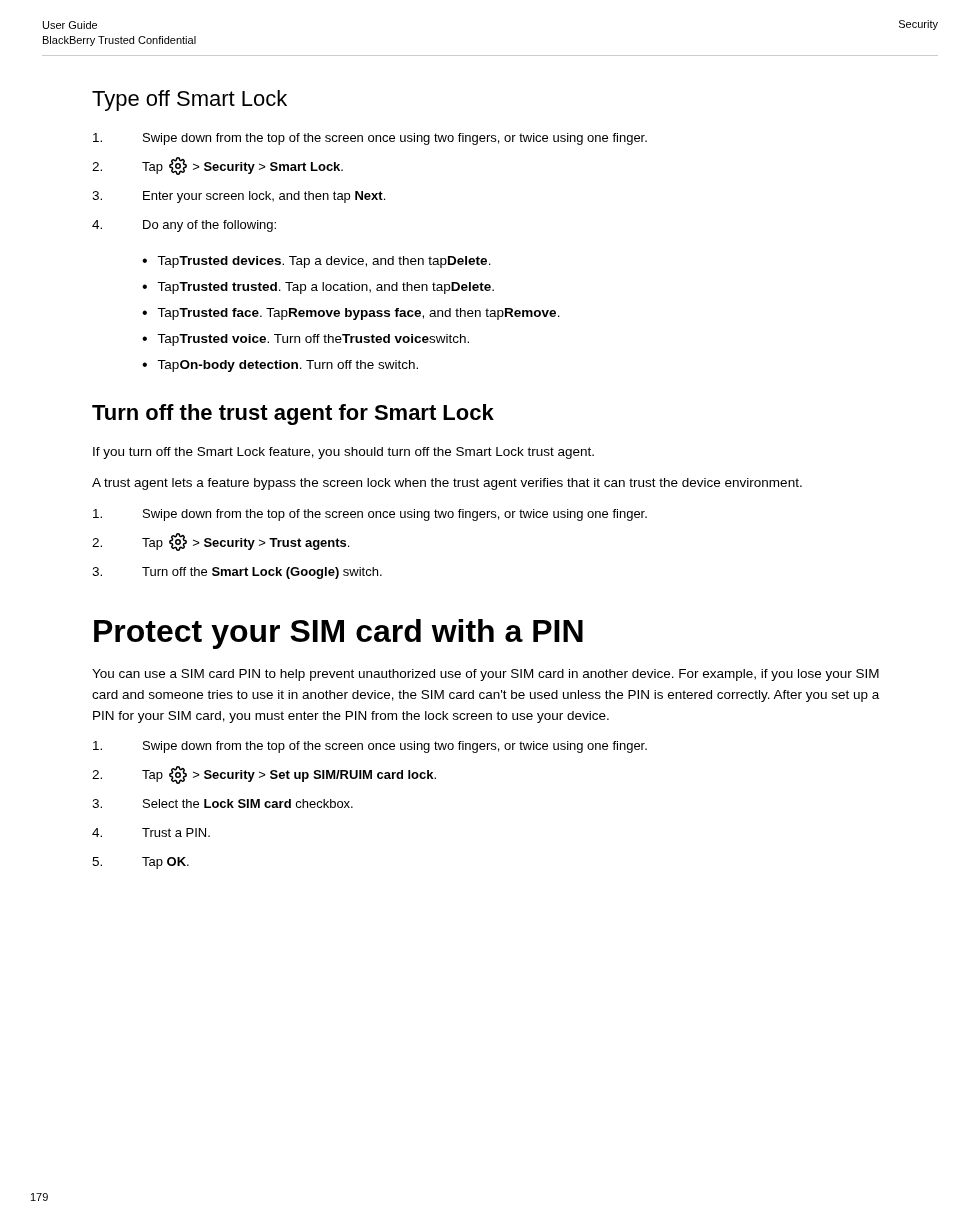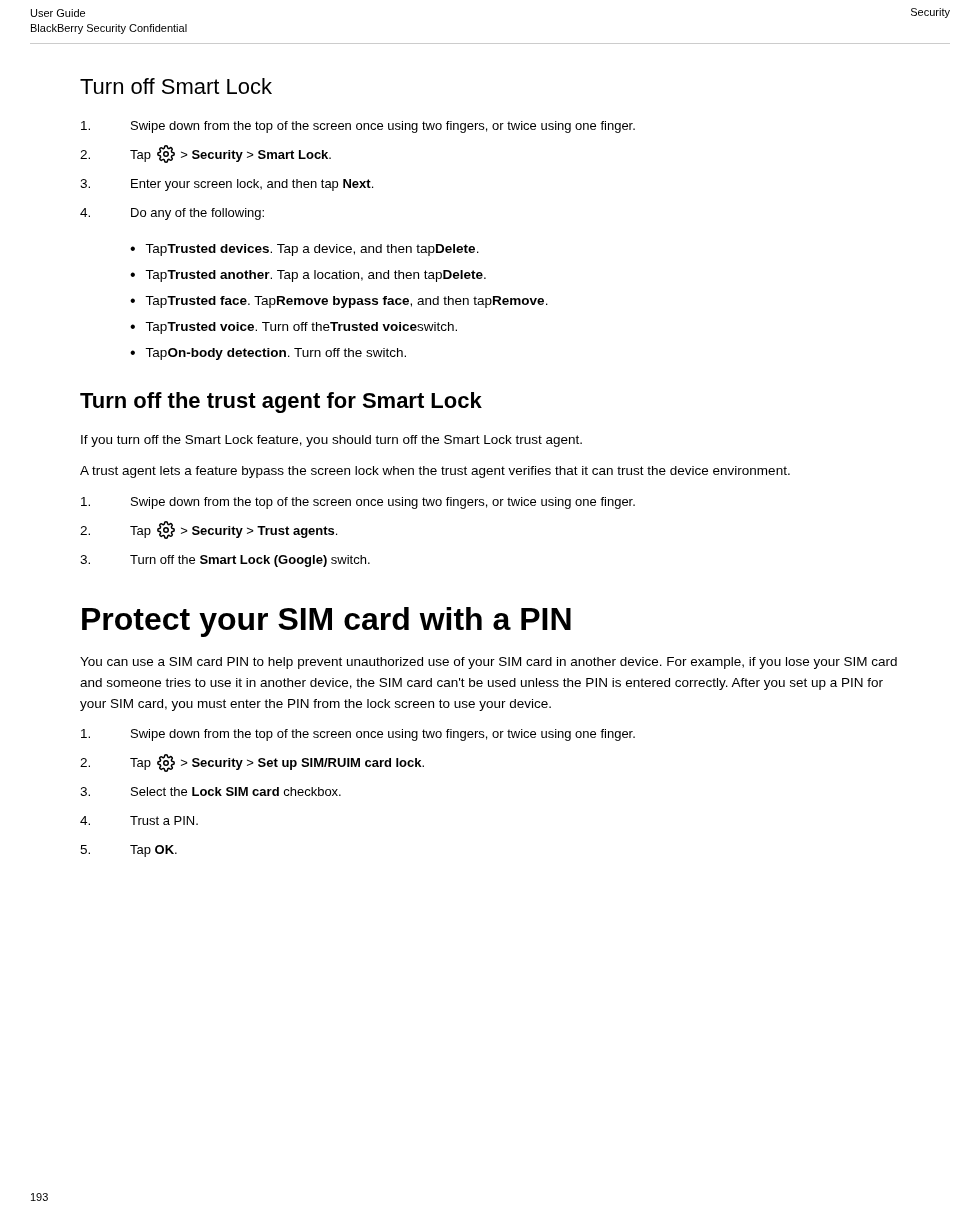--- a/index.html
+++ b/index.html
@@ -14,21 +14,21 @@
       color: #000;
       background: #fff;
       width: 980px;
       min-height: 1213px;
       position: relative;
     }
 
     .page-container {
       width: 980px;
       min-height: 1213px;
-      padding: 0;
+      padding: 12px;
       position: relative;
     }
 
     
     .page-header {
       display: flex;
       justify-content: space-between;
       align-items: flex-start;
       padding: 6px 30px 6px 30px;
       border-bottom: none;
@@ -165,32 +165,32 @@
     }
   </style>
 </head>
 <body>
 
 <div class="page-container">
 
   <div class="page-header">
     <div class="header-left">
       <span>User Guide</span>
-      <span>BlackBerry Security Confidential</span>
+      <span>BlackBerry Trusted Confidential</span>
     </div>
     <div class="header-right">
       <span>Security</span>
     </div>
   </div>
 
   <hr class="divider-top">
 
   <div class="content">
 
-    <h2 class="section-title-medium">Turn off Smart Lock</h2>
+    <h2 class="section-title-medium">Type off Smart Lock</h2>
 
     <ol class="steps">
       <li>
         <span class="step-num">1.</span>
         <span class="step-content">Swipe down from the top of the screen once using two fingers, or twice using one finger.</span>
       </li>
       <li>
         <span class="step-num">2.</span>
         <span class="step-content">Tap
           <span class="settings-icon-inline">
@@ -207,21 +207,21 @@
         <span class="step-content">Enter your screen lock, and then tap <b>Next</b>.</span>
       </li>
       <li>
         <span class="step-num">4.</span>
         <span class="step-content">Do any of the following:</span>
       </li>
     </ol>
 
     <ul class="bullets">
       <li>Tap <b>Trusted devices</b>. Tap a device, and then tap <b>Delete</b>.</li>
-      <li>Tap <b>Trusted another</b>. Tap a location, and then tap <b>Delete</b>.</li>
+      <li>Tap <b>Trusted trusted</b>. Tap a location, and then tap <b>Delete</b>.</li>
       <li>Tap <b>Trusted face</b>. Tap <b>Remove bypass face</b>, and then tap <b>Remove</b>.</li>
       <li>Tap <b>Trusted voice</b>. Turn off the <b>Trusted voice</b> switch.</li>
       <li>Tap <b>On-body detection</b>. Turn off the switch.</li>
     </ul>
 
     <h2 class="section-title-medium" style="margin-top: 24px; font-weight: bold;">Turn off the trust agent for Smart Lock</h2>
 
     <p>If you turn off the Smart Lock feature, you should turn off the Smart Lock trust agent.</p>
     <p>A trust agent lets a feature bypass the screen lock when the trust agent verifies that it can trust the device environment.</p>
 
@@ -280,16 +280,16 @@
       <li>
         <span class="step-num">5.</span>
         <span class="step-content">Tap <b>OK</b>.</span>
       </li>
     </ol>
 
 
   </div>
 
   <div class="page-footer">
-    <span>193</span>
+    <span>179</span>
   </div>
 
 </div>
 
 </body></html>

